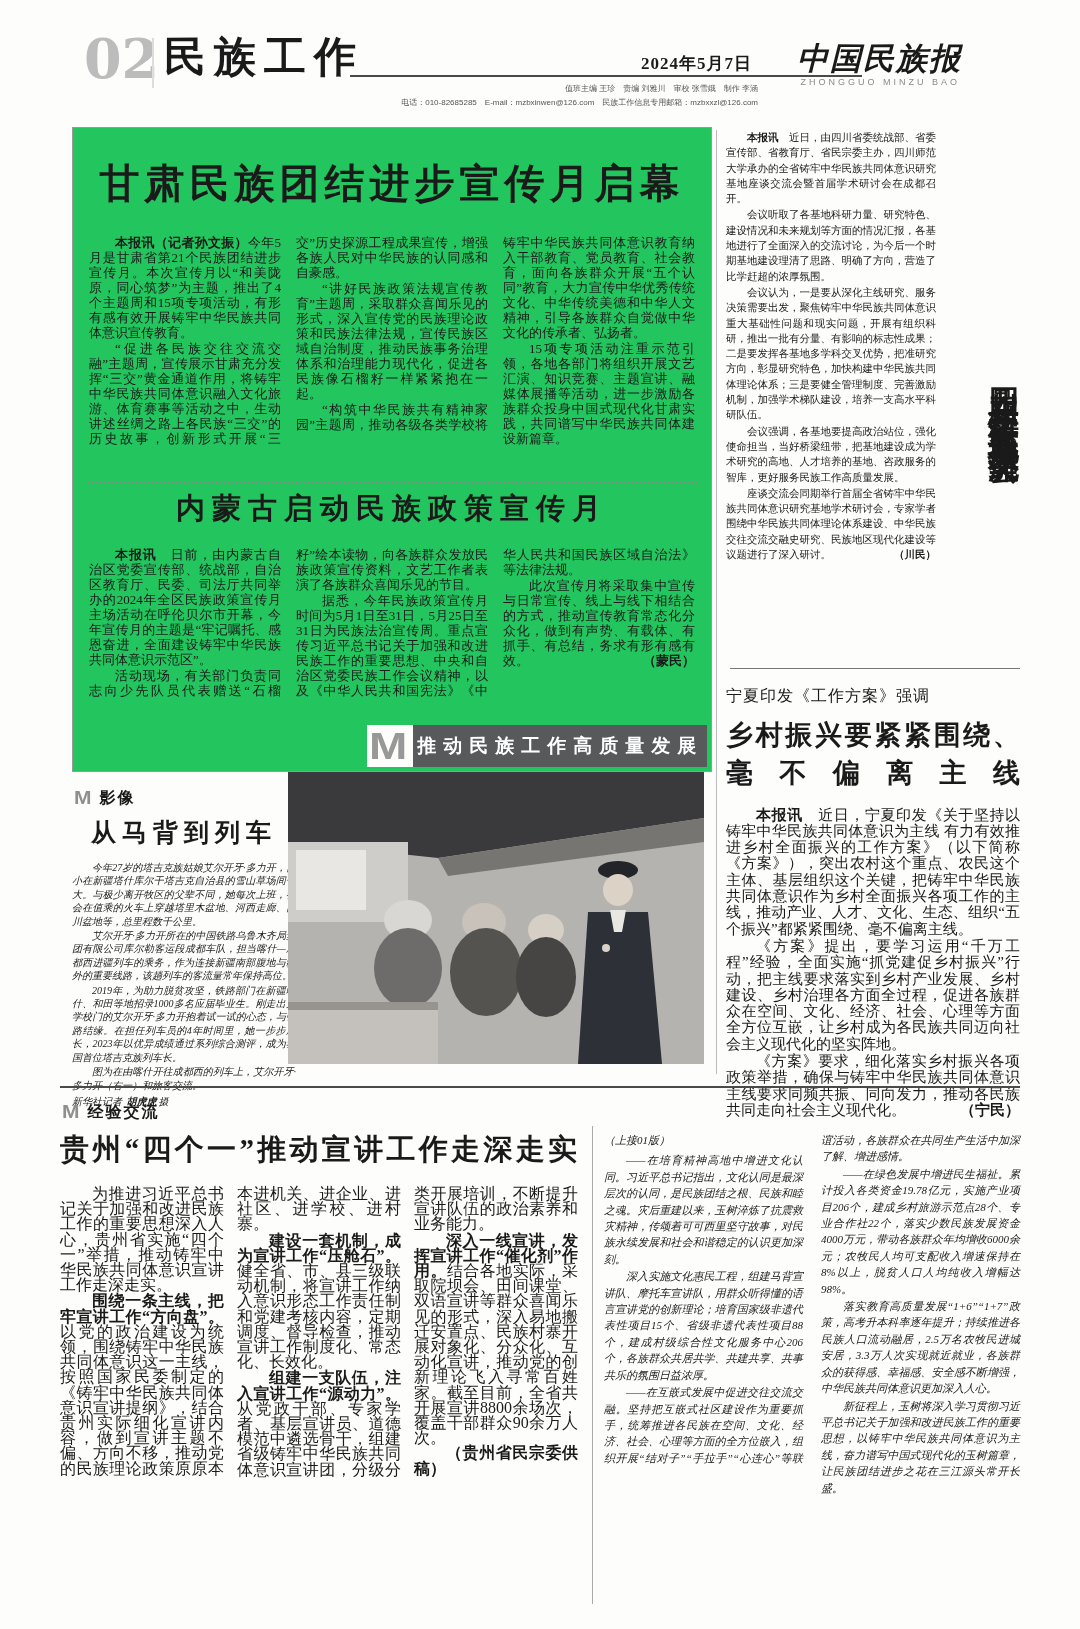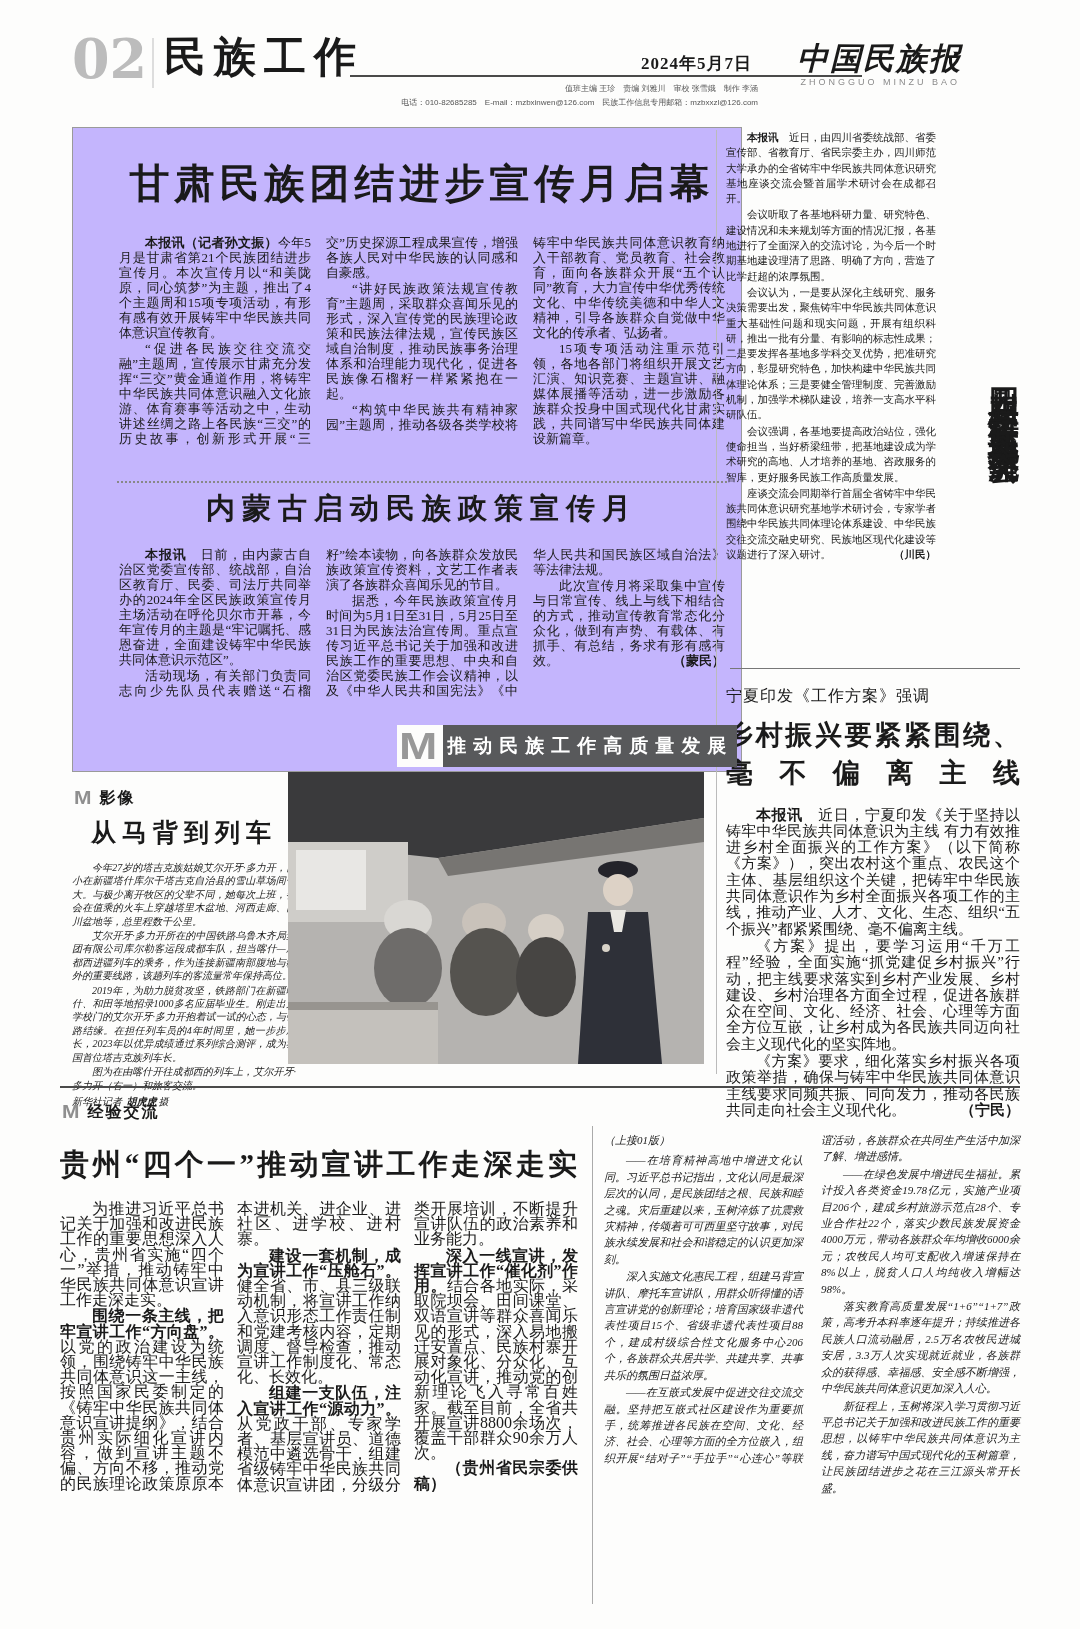--- a/index.html
+++ b/index.html
@@ -4,31 +4,31 @@
 <style>
   html,body{margin:0;padding:0;}
   body{width:1080px;height:1629px;background:#f4f4f2;font-family:"Liberation Serif",serif;color:#1a1a1a;}
   .page{position:relative;width:1080px;height:1629px;background:#fdfdfc;overflow:hidden;}
   p{margin:0 0 1px 0;text-indent:2em;text-align:justify;}
   b{font-weight:bold;}
   .attr{float:right;font-weight:bold;}
 
   
   .hdr{position:absolute;left:60px;top:30px;width:960px;height:86px;}
-  .pageno{position:absolute;left:12px;top:2px;font-size:54px;font-weight:bold;color:#bcbcbc;font-family:"DejaVu Serif",serif;line-height:1;}
+  .pageno{position:absolute;left:24px;top:2px;font-size:54px;font-weight:bold;color:#bcbcbc;font-family:"DejaVu Serif",serif;line-height:1;}
   .hdr-sep{position:absolute;left:92px;top:8px;width:2px;height:50px;background:#ddd;}
   .sec-title{position:absolute;left:104px;top:6px;font-size:42px;font-weight:900;font-family:"Liberation Sans",sans-serif;letter-spacing:8px;line-height:1;}
   .hdr-line{position:absolute;left:290px;top:45px;width:512px;height:2px;background:#4a4a4a;}
   .hdr-date{position:absolute;right:268px;top:22px;font-size:17px;font-weight:bold;letter-spacing:1px;}
   .masthead{position:absolute;right:58px;top:8px;font-size:31px;font-weight:bold;font-style:italic;letter-spacing:2px;}
   .masthead-py{position:absolute;right:60px;top:47px;font-size:9px;color:#8a8a8a;letter-spacing:3px;font-family:"Liberation Sans",sans-serif;}
   .credits{position:absolute;right:262px;top:52px;width:560px;font-size:8px;color:#555;text-align:right;line-height:1.7;font-family:"Liberation Sans",sans-serif;}
 
   
-  .boxA{position:absolute;left:72px;top:127px;width:638px;height:643px;border:1px solid #9a9a9a;background:#c4b5fd;padding-left:30px;}
+  .boxA{position:absolute;left:72px;top:127px;width:638px;height:643px;border:1px solid #9a9a9a;background:#22c55e;}
   .headline{text-align:center;font-weight:bold;}
   .gansu{padding:16px 16px 0;}
   .gansu .headline{font-size:40px;letter-spacing:5px;margin:12px 0 24px;}
   .cols3{columns:3;column-gap:15px;font-size:13px;line-height:15px;}
   .gansu .cols3{height:238px;}
   .divider-dotted{border-top:2px dotted #888;margin:8px 14px 6px;}
   .nmg{padding:0 16px;}
   .nmg .headline{font-size:29px;letter-spacing:7px;margin:6px 0 18px;}
   .nmg .cols3{height:216px;}
   .banner{position:absolute;right:4px;bottom:4px;width:340px;height:42px;display:flex;align-items:center;background:#fdfdfc;z-index:5;}
@@ -55,21 +55,21 @@
   .ps-body{font-size:10px;line-height:13.4px;font-style:italic;}
   .ps-credit{text-align:left;font-size:10px;font-style:italic;margin-top:3px;}
   .ps-credit b{margin:0 2px;}
   .photo{position:absolute;left:288px;top:772px;width:416px;height:292px;background:#a8a8a8;}
   .photo svg{display:block;}
 
   
   .rule-bottom{position:absolute;left:60px;top:1086px;width:960px;height:2px;background:#4a4a4a;}
   .exp-label{position:absolute;left:62px;top:1100px;}
   .guizhou{position:absolute;left:60px;top:1124px;width:518px;}
-  .gz-title{font-size:29px;font-weight:bold;letter-spacing:1px;margin:21px 0 16px;text-align:justify;text-align-last:justify;}
+  .gz-title{font-size:29px;font-weight:bold;letter-spacing:1px;margin:6px 0 16px;text-align:justify;text-align-last:justify;}
   .gz-cols{columns:3;column-gap:13px;font-size:16px;line-height:15.2px;height:430px;}
   .rule-v2{position:absolute;left:592px;top:1126px;width:1px;height:478px;background:#aaa;}
   .cont{position:absolute;left:604px;top:1132px;width:416px;}
   .cont-cols{columns:2;column-gap:18px;font-size:11px;line-height:16.4px;font-style:italic;height:466px;}
   .cont-jump{text-indent:0;font-size:11px;margin-bottom:4px;}
 </style>
 </head>
 <body>
 
 <div class="page">

